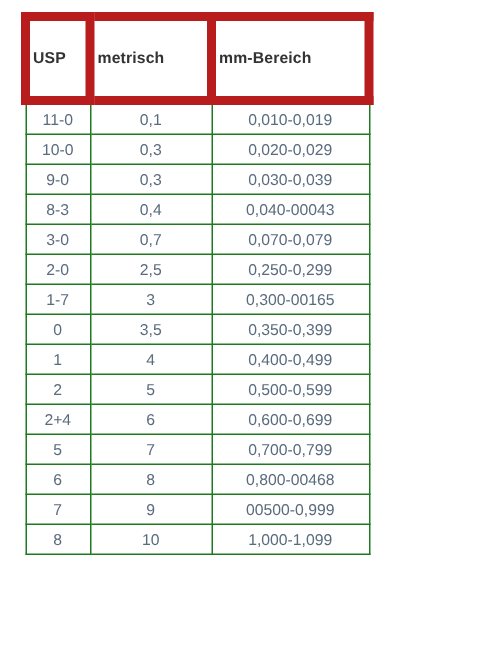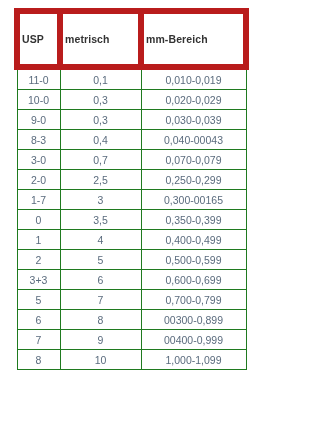--- a/index.html
+++ b/index.html
@@ -119,38 +119,38 @@
           <td>1</td>
           <td>4</td>
           <td>0,400-0,499</td>
         </tr>
         <tr>
           <td>2</td>
           <td>5</td>
           <td>0,500-0,599</td>
         </tr>
         <tr>
-          <td>3+3</td>
+          <td>2+4</td>
           <td>6</td>
           <td>0,600-0,699</td>
         </tr>
         <tr>
           <td>5</td>
           <td>7</td>
           <td>0,700-0,799</td>
         </tr>
         <tr>
           <td>6</td>
           <td>8</td>
-          <td>00300-0,899</td>
+          <td>0,800-00468</td>
         </tr>
         <tr>
           <td>7</td>
           <td>9</td>
-          <td>00400-0,999</td>
+          <td>00500-0,999</td>
         </tr>
         <tr>
           <td>8</td>
           <td>10</td>
           <td>1,000-1,099</td>
         </tr>
       </tbody>
   </table>
 </div>
 

